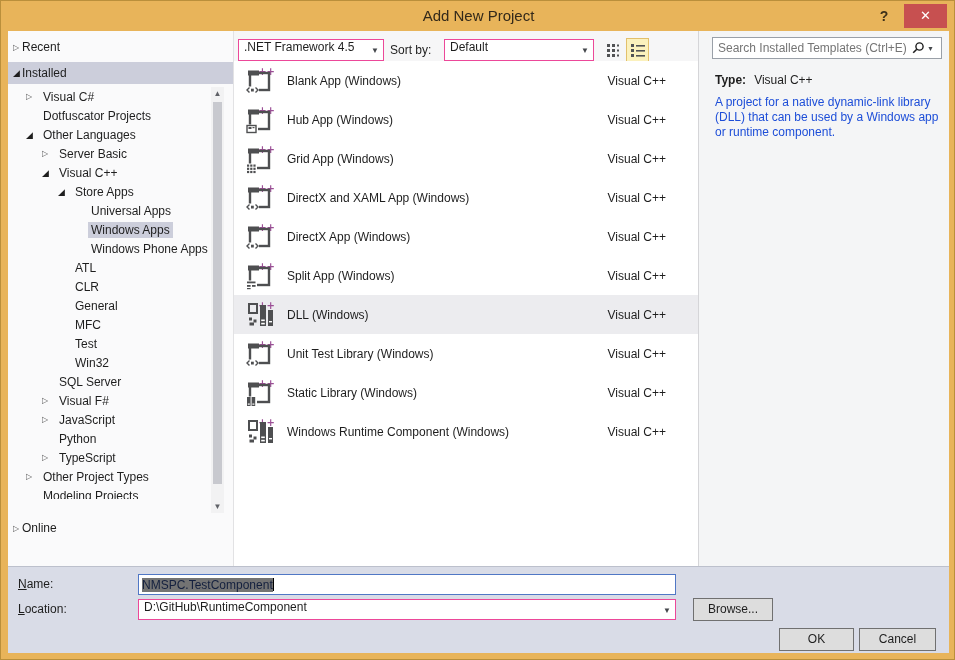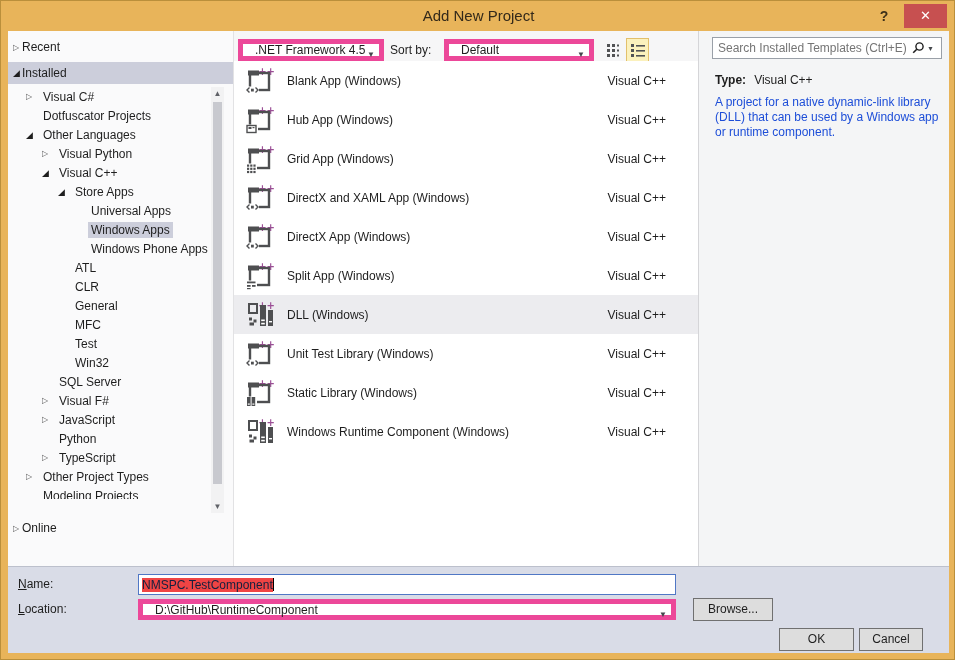--- a/index.html
+++ b/index.html
@@ -38,22 +38,22 @@
   .v-scrollbar { position:absolute; left:203px; top:56px; width:13px; height:426px; background:#F2F2F3; }
   .v-scrollbar .sb-arrow { position:absolute; left:0; width:13px; height:13px; color:#5F6167; font-size:8px;
                            text-align:center; line-height:13px; }
   .sb-up { top:0; }
   .sb-down { bottom:0; }
   .sb-thumb { position:absolute; left:2px; top:15px; width:9px; height:382px; background:#C8C9CF; }
 
   .panel-divider { position:absolute; left:225px; top:0; width:1px; height:535px; background:#E2E2E4; }
 
   
-  .combo { position:absolute; height:22px; background:#fff; border:5px solid #ec4899; font-size:12px;
-           color:#1E1E1E; display:flex; align-items:center; padding-left:12px; }
+  .combo { position:absolute; height:22px; background:#fff; border:1px solid #ec4899; font-size:12px;
+           color:#1E1E1E; display:flex; padding-left:5px; }
   .combo .combo-arrow { position:absolute; right:4px; top:6px; font-size:8px; color:#44474C; }
   #framework-combo { left:230px; top:8px; width:146px; }
   #sort-combo { left:436px; top:8px; width:150px; }
   .sort-label { position:absolute; left:382px; top:12px; font-size:12px; color:#1E1E1E; }
   .view-btn { position:absolute; top:7px; width:23px; height:24px; display:flex; align-items:center; justify-content:center; }
   #view-medium { left:594px; }
   #view-list { left:618px; background:#FBF1BD; border:1px solid #E2C06C; }
 
   
   .template-list { position:absolute; left:226px; top:30px; width:464px; height:505px; background:#FFFFFF; }
@@ -81,28 +81,28 @@
 
   
   .footer { position:absolute; left:0; top:535px; width:941px; height:87px; background:#D9DCE7;
             border-top:1px solid #BCC0CC; }
   .fld-label { position:absolute; left:10px; font-size:12px; color:#1E1E1E; }
   .fld-label .mn { text-decoration:underline; }
   #name-label { top:10px; }
   #location-label { top:35px; }
   .name-input { position:absolute; left:130px; top:7px; width:538px; height:21px; background:#fff;
                 border:1px solid #5077C5; font-size:12px; display:flex; align-items:center; padding-left:3px; }
-  .sel-text { background:#ef4444; color:#14203E;text-align:right; }
+  .sel-text { background:#737373; color:#14203E;text-align:right; }
   .caret { display:inline-block; width:1px; height:13px; background:#000; }
   .location-combo { position:absolute; left:130px; top:32px; width:538px; height:21px; }
   .btn { position:absolute; background:#DDDDDD; border:1px solid #707070; font-size:12px; color:#1E1E1E;
          text-align:center; }
   #browse-btn { left:685px; top:31px; width:80px; height:23px; line-height:21px; }
   #ok-btn { left:771px; top:61px; width:75px; height:23px; line-height:21px; }
-  #cancel-btn { left:851px; top:61px; width:64px; height:23px; line-height:21px; }
+  #cancel-btn { left:851px; top:61px; width:77px; height:23px; line-height:21px; }
 </style>
 </head>
 <body>
 
 <div class="dialog">
 
   <div class="titlebar">
     <div class="title-text">Add New Project</div>
     <div class="help-btn">?</div>
     <div class="close-btn"><span>✕</span></div>
@@ -127,21 +127,21 @@
           <div class="tree-row" style="padding-left: 18px;">
             <span class="tree-arrow leaf"></span>
             <span class="tree-label">Dotfuscator Projects</span>
           </div>
           <div class="tree-row" style="padding-left: 18px;">
             <span class="tree-arrow expanded">◢</span>
             <span class="tree-label">Other Languages</span>
           </div>
           <div class="tree-row" style="padding-left: 34px;">
             <span class="tree-arrow collapsed">▷</span>
-            <span class="tree-label">Visual Python</span>
+            <span class="tree-label">Server Basic</span>
           </div>
           <div class="tree-row" style="padding-left: 34px;">
             <span class="tree-arrow expanded">◢</span>
             <span class="tree-label">Visual C++</span>
           </div>
           <div class="tree-row" style="padding-left: 50px;">
             <span class="tree-arrow expanded">◢</span>
             <span class="tree-label">Store Apps</span>
           </div>
           <div class="tree-row" style="padding-left: 66px;">

